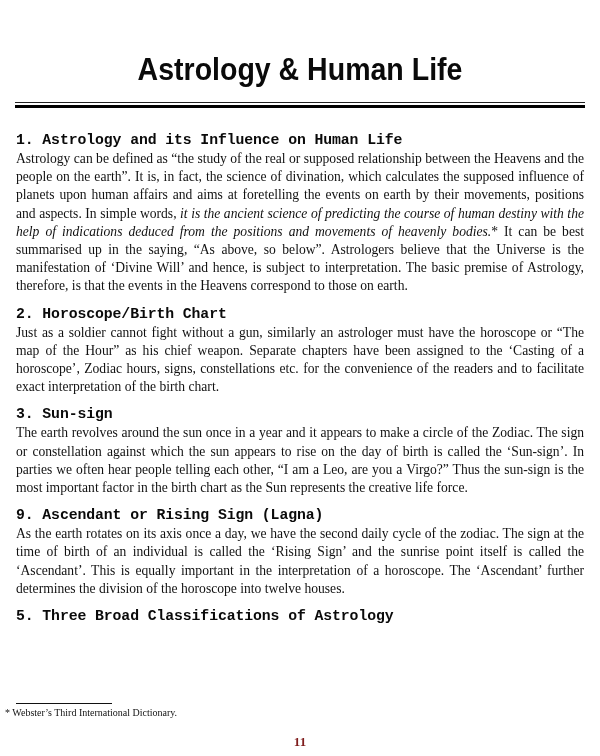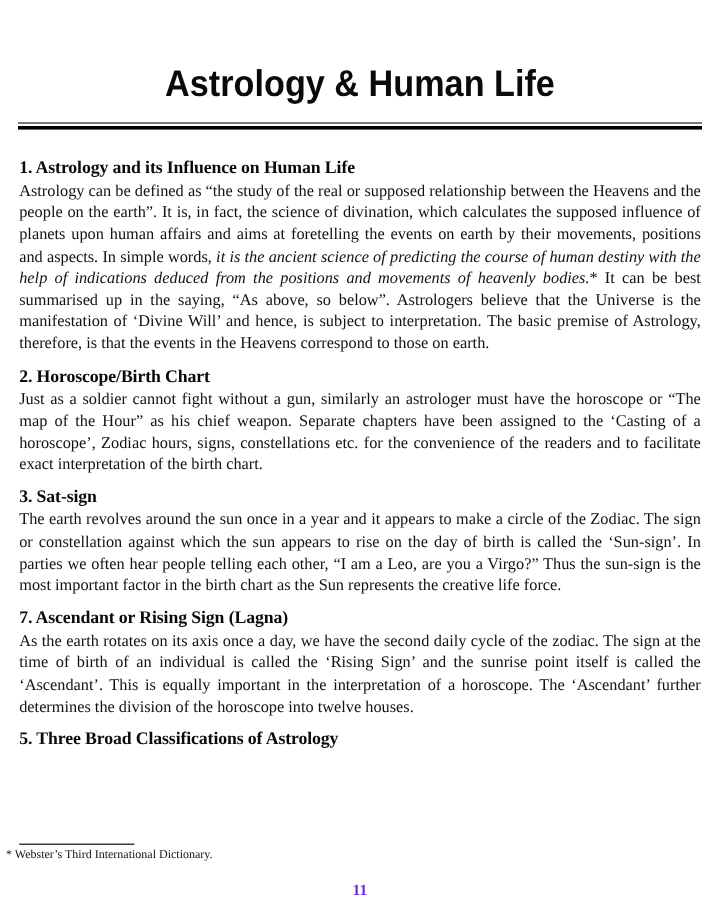--- a/index.html
+++ b/index.html
@@ -16,35 +16,35 @@
     }
     .rule { position: absolute; left: 15px; width: 570px; top: 102px; }
     .rule .thin { height: 1px; background: #222; }
     .rule .gap { height: 2px; }
     .rule .thick { height: 3px; background: #000; }
     .content {
       position: absolute; left: 16px; top: 130px; width: 568px;
       font-family: "Liberation Serif", serif; font-size: 13.6px; line-height: 18.2px; color: #111;
     }
     .heading {
-      font-family: Liberation Serif, serif; font-weight: bold; font-size: 14.8px;
+      font-family: Liberation Mono, monospace; font-weight: bold; font-size: 14.8px;
       line-height: 20px; margin: 0; color: #0a0a0a; letter-spacing: -0.1px;
     }
     .para { margin: 0; text-align: justify; }
     .section { margin-bottom: 8px; }
     .subitem { margin: 4px 0 0 20px; text-align: justify; text-indent: -22px; padding-left: 22px; }
     .subitem .label { font-weight: bold; }
     .foot-rule { position: absolute; left: 16px; top: 703px; width: 96px; height: 1px; background: #111; }
     .footnote {
       position: absolute; left: 5px; top: 707px; font-family: "Liberation Serif", serif;
       font-size: 10px; color: #111;
     }
     .page-number {
       position: absolute; top: 734px; left: 0; width: 600px; text-align: center;
-      font-family: "Liberation Serif", serif; font-weight: bold; font-size: 13px; color: #6d28d9;
+      font-family: "Liberation Serif", serif; font-weight: bold; font-size: 13px; color: #7f1d1d;
     }
     i { font-style: italic; }
   </style>
 </head>
 <body>
 
 <div class="page">
   <div class="title">Astrology &amp; Human Life</div>
   <div class="rule">
     <div class="thin"></div>
@@ -57,26 +57,26 @@
       <h2 class="heading">1. Astrology and its Influence on Human Life</h2>
       <p class="para"><span>Astrology can be defined as “the study of the real or supposed relationship between the Heavens and the people on the earth”. It is, in fact, the science of divination, which calculates the supposed influence of planets upon human affairs and aims at foretelling the events on earth by their movements, positions and aspects. In simple words, </span><i>it is the ancient science of predicting the course of human destiny with the help of indications deduced from the positions and movements of heavenly bodies.</i><span>*</span><span> It can be best summarised up in the saying, “As above, so below”. Astrologers believe that the Universe is the manifestation of ‘Divine Will’ and hence, is subject to interpretation. The basic premise of Astrology, therefore, is that the events in the Heavens correspond to those on earth.</span></p>
     </div>
 
     <div class="section">
       <h2 class="heading">2. Horoscope/Birth Chart</h2>
       <p class="para">Just as a soldier cannot fight without a gun, similarly an astrologer must have the horoscope or “The map of the Hour” as his chief weapon. Separate chapters have been assigned to the ‘Casting of a horoscope’, Zodiac hours, signs, constellations etc. for the convenience of the readers and to facilitate exact interpretation of the birth chart.</p>
     </div>
 
     <div class="section">
-      <h2 class="heading">3. Sat-sign</h2>
+      <h2 class="heading">3. Sun-sign</h2>
       <p class="para">The earth revolves around the sun once in a year and it appears to make a circle of the Zodiac. The sign or constellation against which the sun appears to rise on the day of birth is called the ‘Sun-sign’. In parties we often hear people telling each other, “I am a Leo, are you a Virgo?” Thus the sun-sign is the most important factor in the birth chart as the Sun represents the creative life force.</p>
     </div>
 
     <div class="section">
-      <h2 class="heading">7. Ascendant or Rising Sign (Lagna)</h2>
+      <h2 class="heading">9. Ascendant or Rising Sign (Lagna)</h2>
       <p class="para">As the earth rotates on its axis once a day, we have the second daily cycle of the zodiac. The sign at the time of birth of an individual is called the ‘Rising Sign’ and the sunrise point itself is called the ‘Ascendant’. This is equally important in the interpretation of a horoscope. The ‘Ascendant’ further determines the division of the horoscope into twelve houses.</p>
     </div>
 
     <div class="section">
       <h2 class="heading">5. Three Broad Classifications of Astrology</h2>
     </div>
   </div>
 
   <div class="foot-rule"></div>
   <div class="footnote">* Webster’s Third International Dictionary.</div>

